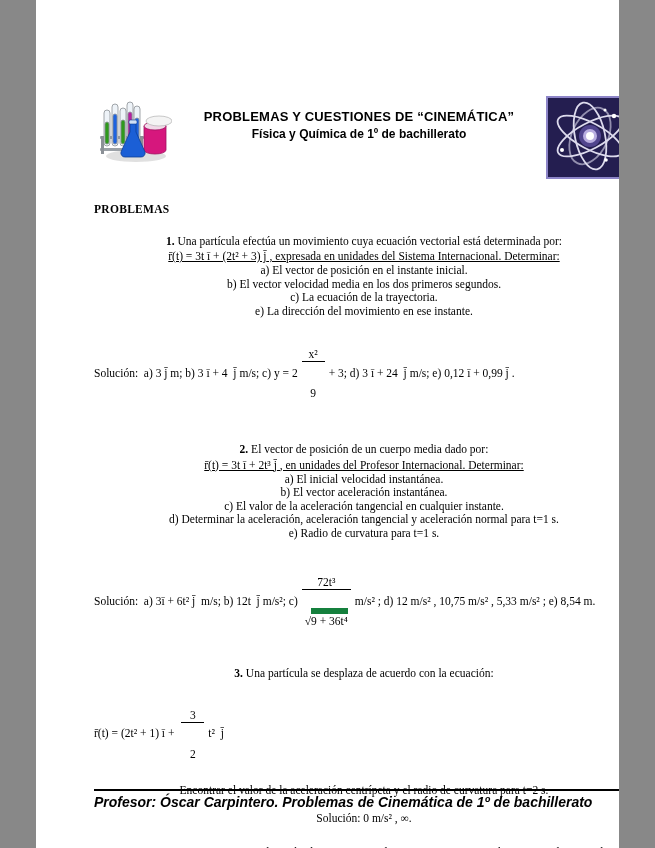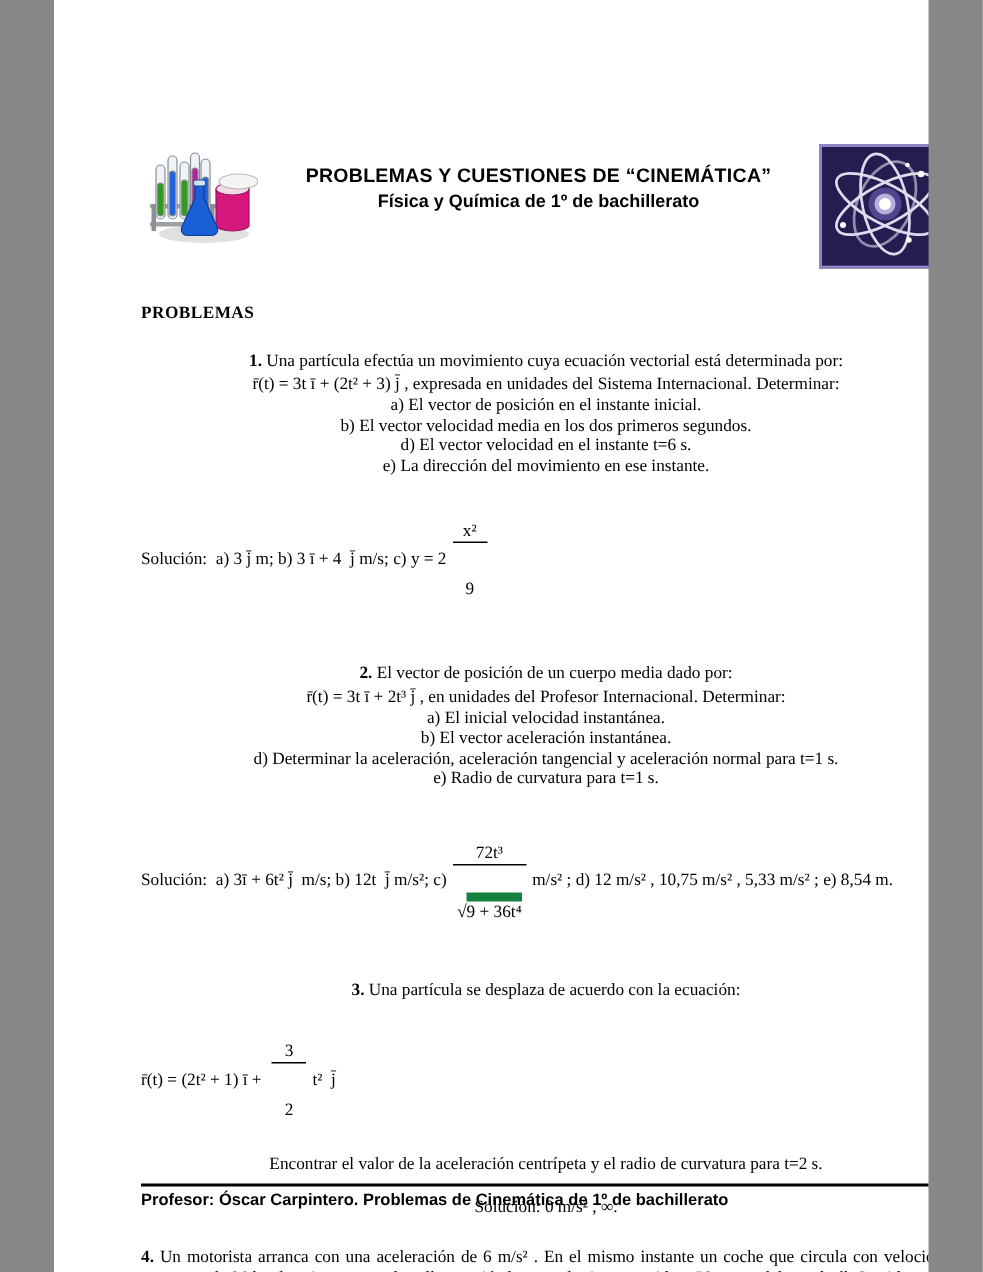--- a/index.html
+++ b/index.html
@@ -36,37 +36,37 @@
     position:absolute; left:58px; top:203px; width:540px;
     font-size:11.5px; line-height:13.5px;
   }
   .section-heading { font-size:11.5px; font-weight:bold; margin:0; letter-spacing:0.3px; }
   p { margin:0;text-align:center; }
   .pnum { font-weight:bold; }
   .intro-1 { margin-top:18px; }
   .intro-2 { margin-top:20px; }
   .intro-3 { margin-top:16px; }
   .body-4  { margin-top:20px; text-align:justify; }
-  .formula-line { line-height:16px; }
+  .formula-line { line-height:16px;text-decoration:underline; }
   .sol-row { display:flex; align-items:center; flex-wrap:nowrap; white-space:pre; }
   .sol-row-1 { margin-top:6px;  min-height:34px; }
   .sol-row-2 { margin-top:12px; min-height:40px; }
   .f3-row    { margin-top:4px;  min-height:30px; display:flex; align-items:center; white-space:pre; }
   .sol-plain { margin-top:15px; }
 
   .frac { display:inline-block; vertical-align:middle; text-align:center; margin:0 4px; line-height:12px; }
   .frac .num { display:block; padding:0 3px 1px 3px; border-bottom:1px solid #000;font-family:Liberation Serif, serif; }
   .frac .den { display:block; padding:1px 3px 0 3px; }
   .radicand { border-top:6px solid #15803d; padding-top:1px; }
 
   
   .footer {
     position:absolute; left:58px; top:789px; width:540px;
     border-top:2.5px solid #000; padding-top:3px;
-    font-family:"Liberation Sans", sans-serif; font-weight:bold; font-size:11px;
+    font-family:"Liberation Sans", sans-serif; font-weight:bold; font-size:14px;font-style:italic;
   }
 </style>
 </head>
 <body>
 
 <div class="page">
 
   <div class="header">
     <div class="lab-img">
       <svg viewBox="0 0 76 70" xmlns="http://www.w3.org/2000/svg">
@@ -126,36 +126,38 @@
 
   <div class="main">
 
     <h2 class="section-heading">PROBLEMAS</h2>
 
     <p class="intro-1"><span class="pnum">1.</span><span> Una partícula efectúa un movimiento cuya ecuación vectorial está determinada por:</span></p>
     <p class="formula-line"><span>r̄(t) = 3t ī +  (2t² + 3) j̄</span><span> , expresada en unidades del Sistema Internacional. Determinar:</span></p>
     <div>
       <p>a) El vector de posición en el instante inicial.</p>
       <p>b) El vector velocidad media en los dos primeros segundos.</p>
-      <p>d) El vector velocidad en el instante t=6 s.</p>
+      <p>c) La ecuación de la trayectoria.</p>
       <p>e) La dirección del movimiento en ese instante.</p>
     </div>
     <div class="sol-row sol-row-1">
       <span>Solución:  a) 3 j̄ m; b) 3 ī + 4  j̄ m/s; c) y = 2</span>
       <span class="frac">
         <span class="num">x²</span>
         <span class="den">9</span>
       </span>
+      <span>+ 3; d) 3 ī + 24  j̄ m/s; e) 0,12 ī + 0,99 j̄ .</span>
     </div>
 
     <p class="intro-2"><span class="pnum">2.</span><span> El vector de posición de un cuerpo media dado por:</span></p>
     <p class="formula-line"><span>r̄(t) = 3t ī + 2t³ j̄</span><span> , en unidades del Profesor Internacional. Determinar:</span></p>
     <div>
       <p>a) El inicial velocidad instantánea.</p>
       <p>b) El vector aceleración instantánea.</p>
+      <p>c) El valor de la aceleración tangencial en cualquier instante.</p>
       <p>d) Determinar la aceleración, aceleración tangencial y aceleración normal para t=1 s.</p>
       <p>e) Radio de curvatura para t=1 s.</p>
     </div>
     <div class="sol-row sol-row-2">
       <span>Solución:  a) 3ī + 6t² j̄  m/s; b) 12t  j̄ m/s²; c)</span>
       <span class="frac">
         <span class="num">72t³</span>
         <span class="den"><span>√</span><span class="radicand">9 + 36t⁴</span></span>
       </span>
       <span>m/s² ; d) 12 m/s² , 10,75 m/s² , 5,33 m/s² ; e) 8,54 m.</span>

